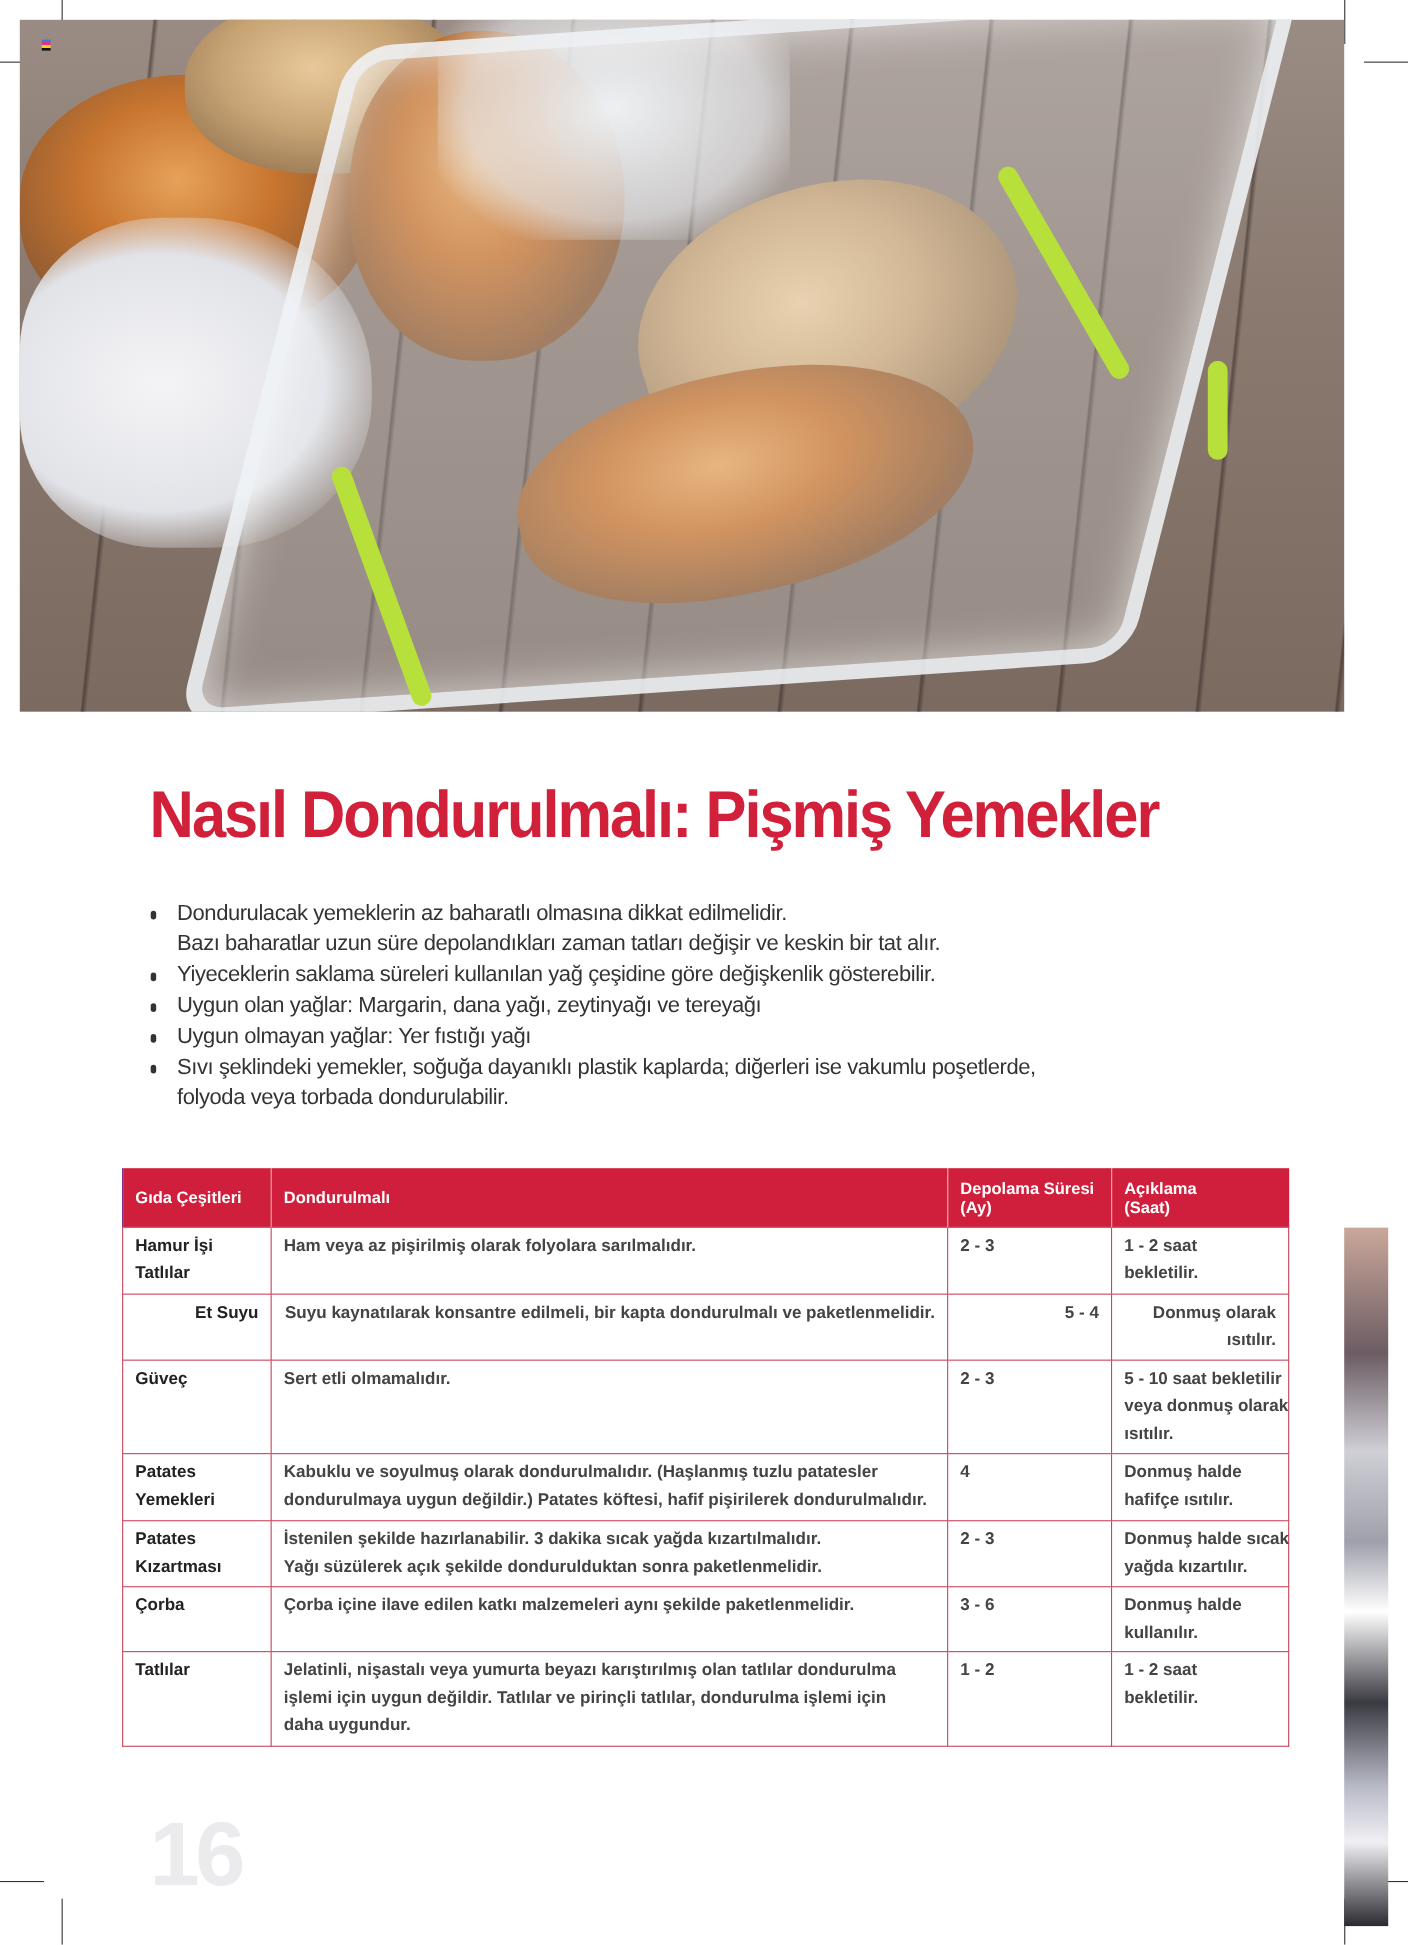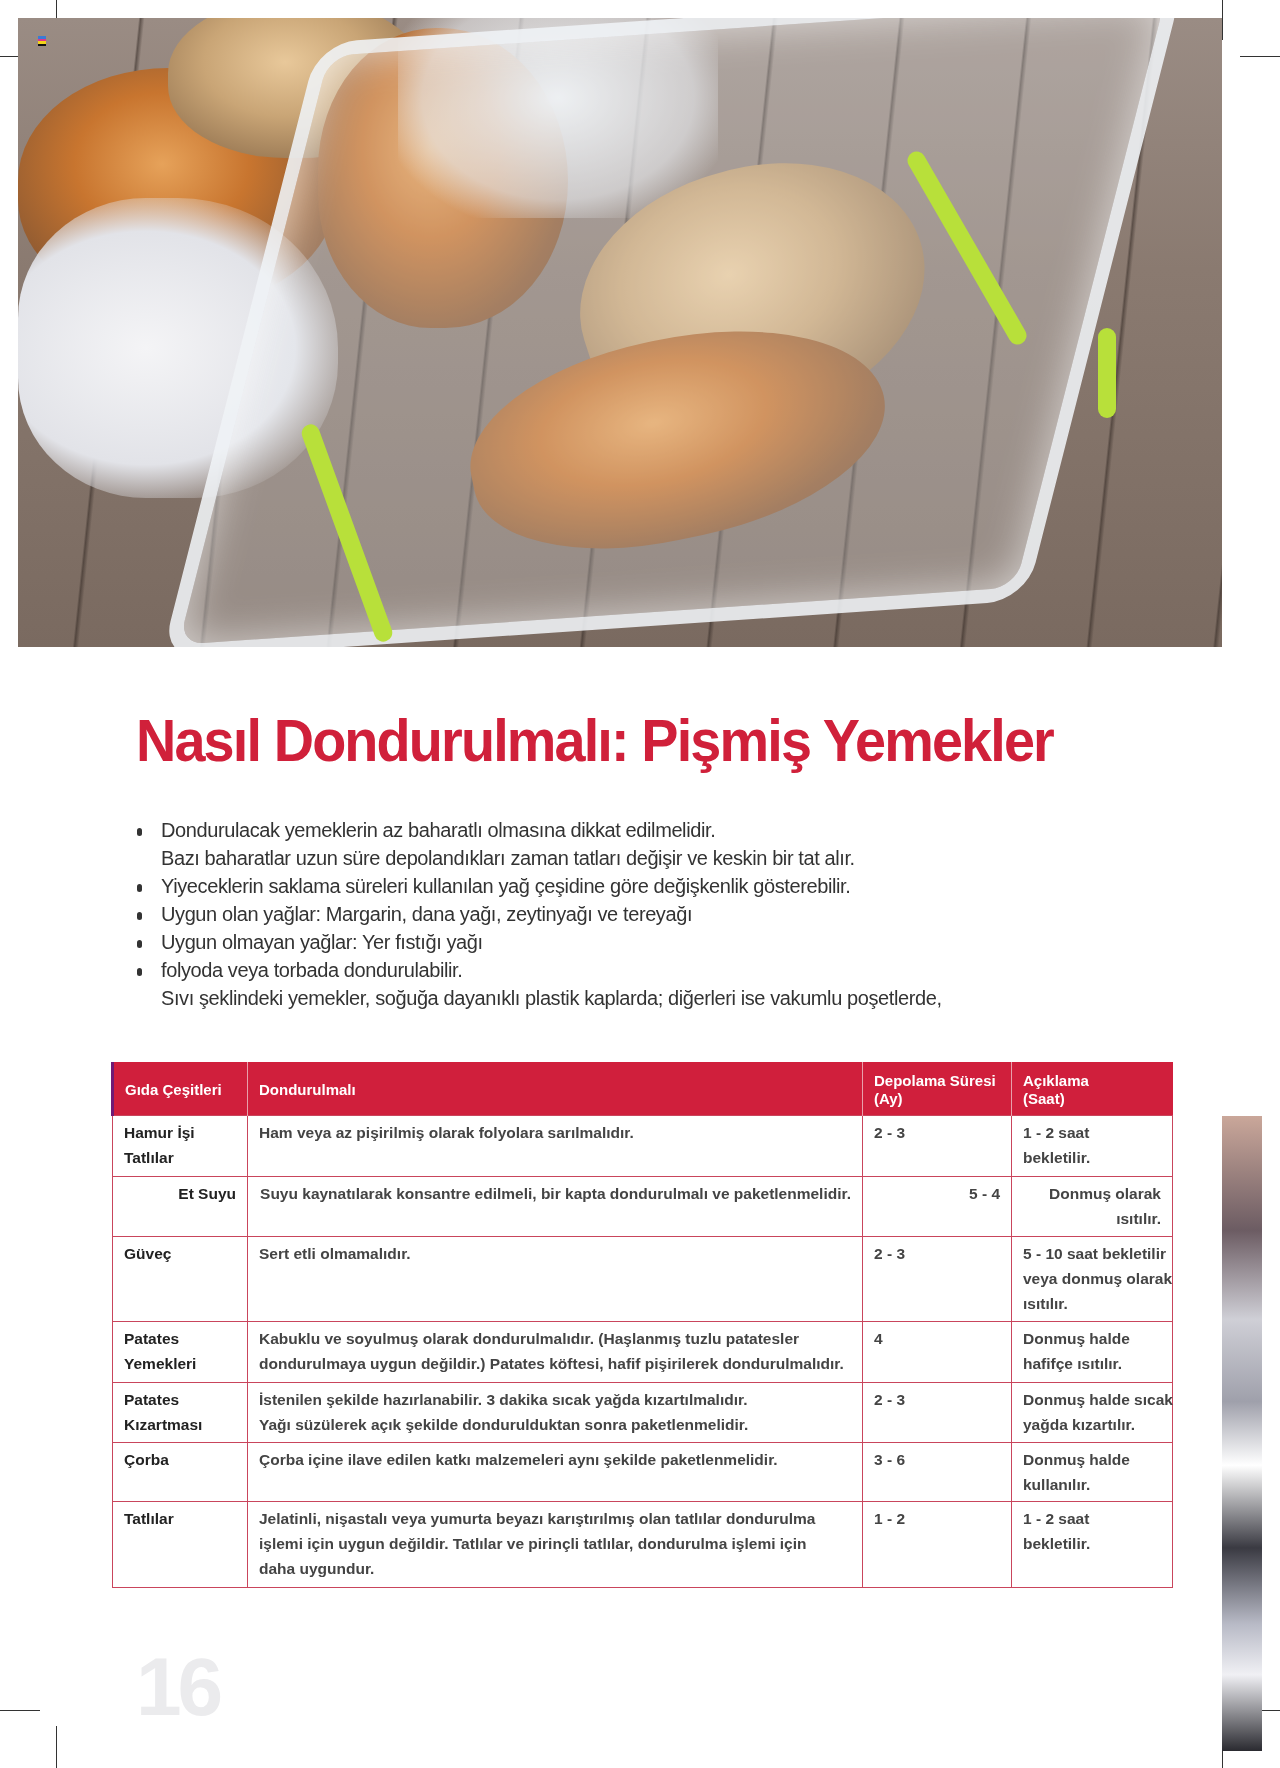--- a/index.html
+++ b/index.html
@@ -70,21 +70,21 @@
     table.freeze col.c1 { width: 135px; }
     table.freeze col.c2 { width: 615px; }
     table.freeze col.c3 { width: 149px; }
     table.freeze col.c4 { width: 161px; }
     table.freeze th {
       background: #d01f3c; color: #ffffff; text-align: left; vertical-align: middle;
       font-weight: bold; font-size: 15px; line-height: 18px;
       padding: 9px 11px 6px 11px; height: 38px;
       border-left: 1px solid #e8a0ab;
     }
-    table.freeze th:first-child { border-left: 3px solid #701a75; }
+    table.freeze th:first-child { border-left: 1px solid #701a75; }
     table.freeze td {
       border: 1.5px solid #c9455c; vertical-align: top;
       padding: 4px 11px 4px 11px; color: #444; font-weight: bold;
     }
     table.freeze td.food { font-weight: bold; color: #222; }
     table.freeze td .ln { display: block; white-space: nowrap; }
     .page-number {
       position: absolute; left: 136px; top: 1640px;
       font-size: 82px; font-weight: bold; color: #ebebed; letter-spacing: -4px;
     }
@@ -139,22 +139,22 @@
   <li>
     <span class="dot"></span>
     <span class="line">Uygun olan yağlar: Margarin, dana yağı, zeytinyağı ve tereyağı</span>
   </li>
   <li>
     <span class="dot"></span>
     <span class="line">Uygun olmayan yağlar: Yer fıstığı yağı</span>
   </li>
   <li>
     <span class="dot"></span>
+    <span class="line">Sıvı şeklindeki yemekler, soğuğa dayanıklı plastik kaplarda; diğerleri ise vakumlu poşetlerde,</span>
     <span class="line">folyoda veya torbada dondurulabilir.</span>
-    <span class="line">Sıvı şeklindeki yemekler, soğuğa dayanıklı plastik kaplarda; diğerleri ise vakumlu poşetlerde,</span>
   </li>
 </ul>
 
 <table class="freeze">
   <colgroup>
       <col class="c1">
       <col class="c2">
       <col class="c3">
       <col class="c4">
     </colgroup>

